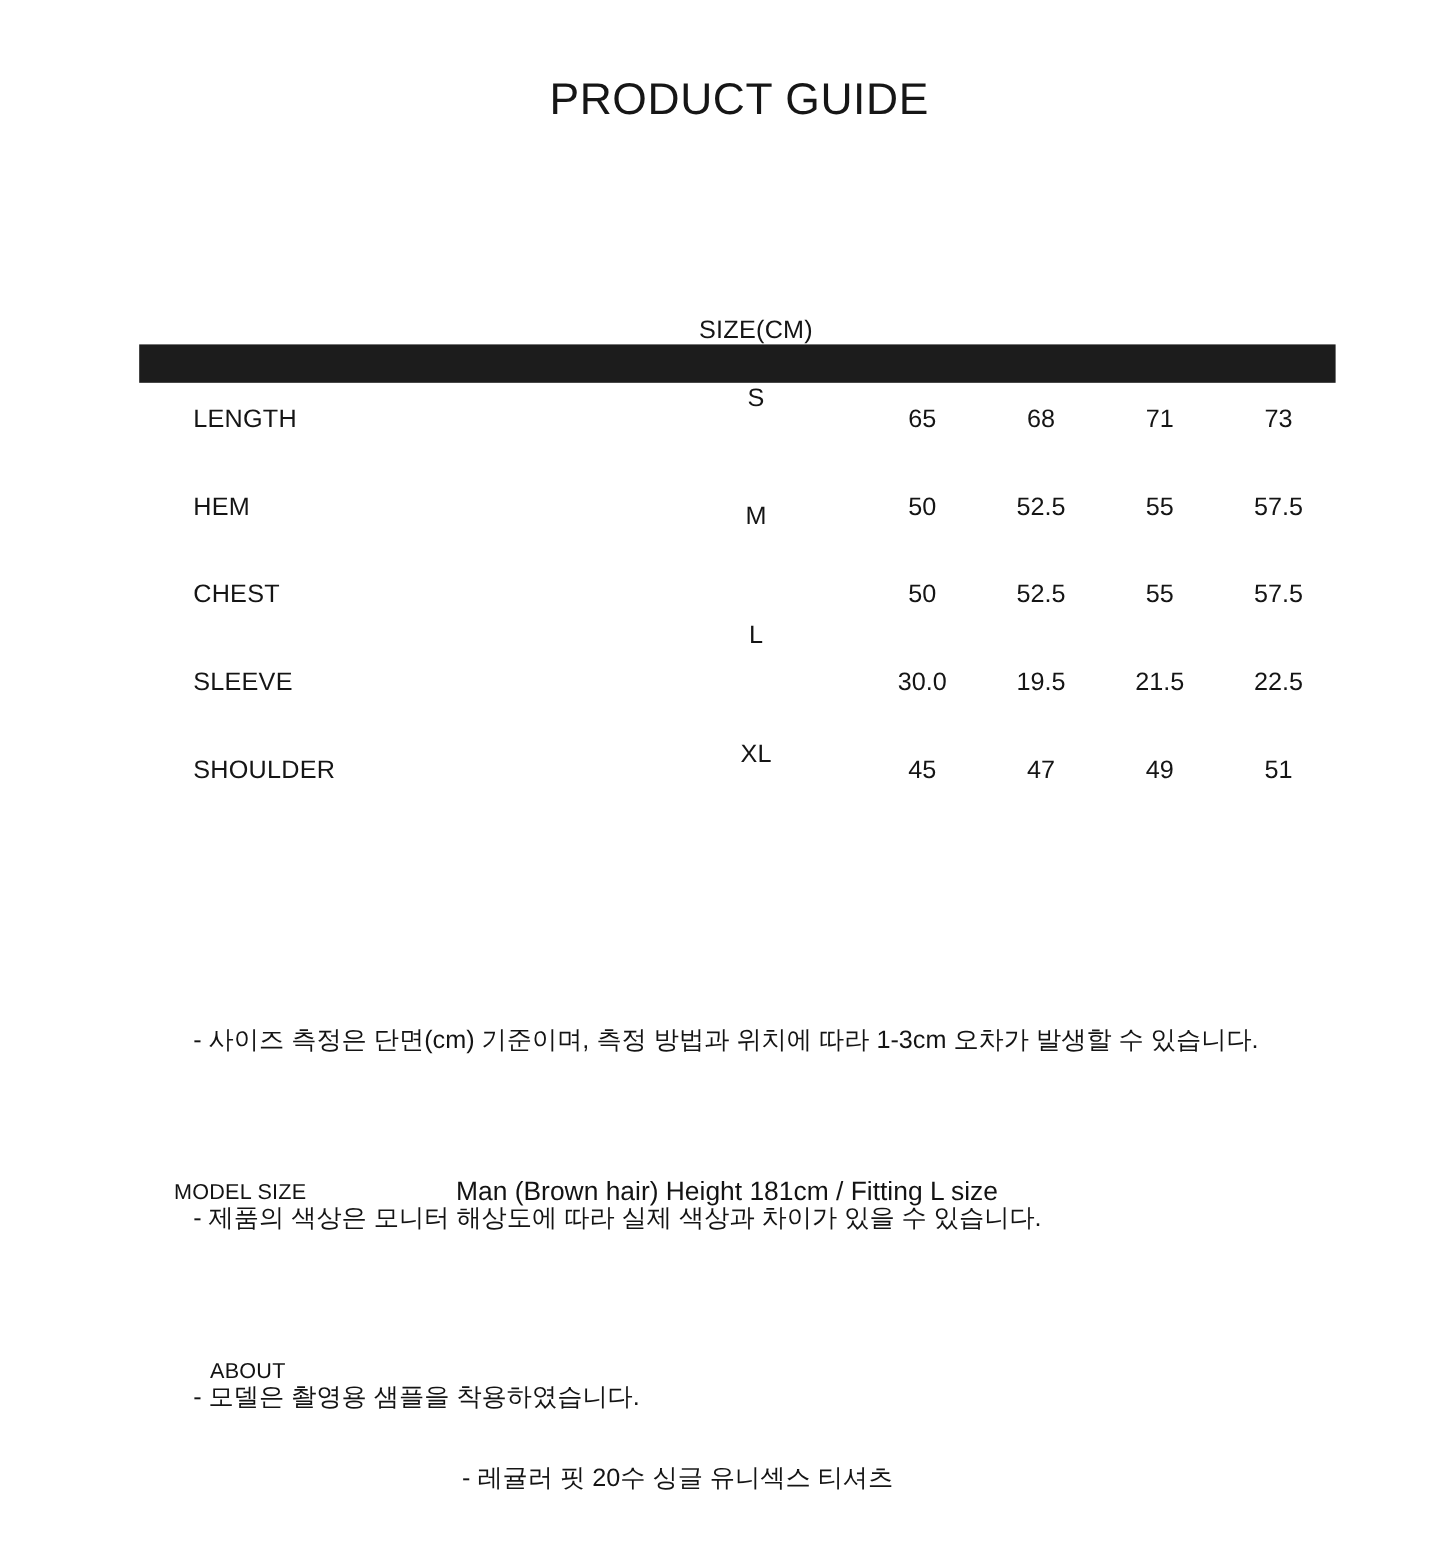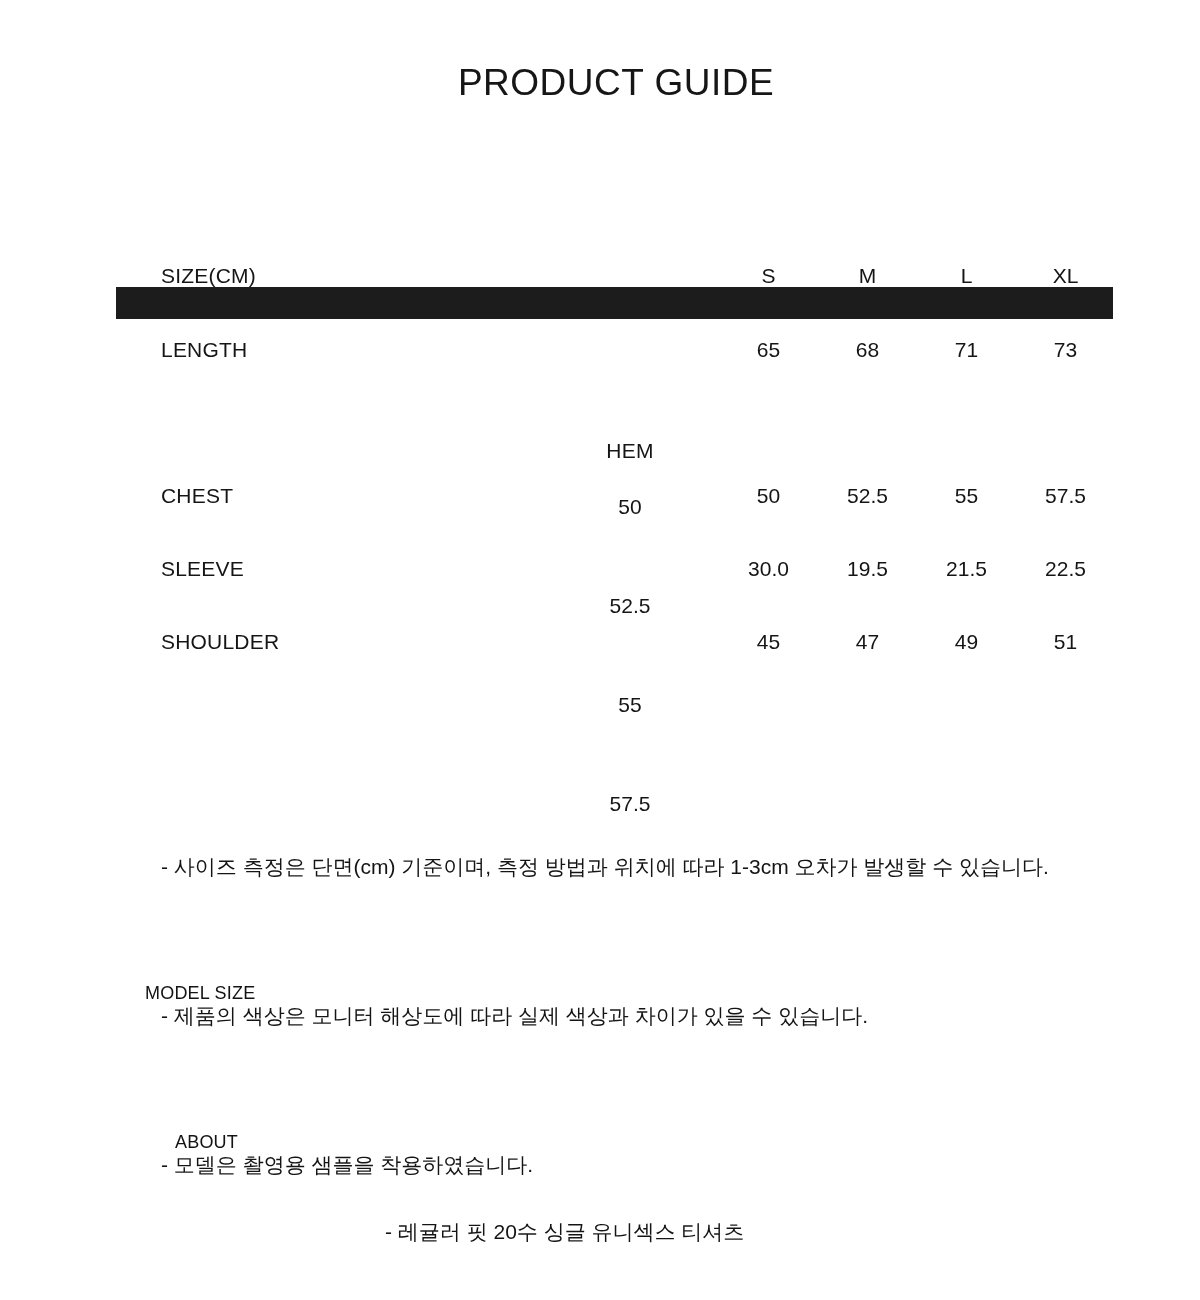--- a/index.html
+++ b/index.html
@@ -33,31 +33,31 @@
     width: 1002px;
     display: flex;
     align-items: center;
     height: 26px;
     font-size: 21px;
     color: #151515;
   }
   .trow .rlabel { flex: 1 1 auto; text-align: left; letter-spacing: 0.2px; }
   .trow .cell  { flex: 0 0 99px; text-align: center; }
 
-  .header-row { top: 244px; }
+  .header-row { top: 216px; flex-direction: column; }
   .rule {
     position: absolute;
     left: 100px;
     top: 271px;
     width: 997px;
     height: 2px;
     background: #1c1c1c;
   }
   .row-0 { top: 318px; }
-  .row-1 { top: 391px; flex-direction: column; }
+  .row-1 { top: 391px; }
   .row-2 { top: 464px; }
   .row-3 { top: 537px; }
   .row-4 { top: 610px; }
 
   .notes {
     position: absolute;
     left: 113px;
     top: 721px;
     width: 1000px;
     font-size: 21px;
@@ -163,20 +163,21 @@
     <span class="cell">51</span>
   </div>
 
   <div class="notes">
     <p>- 사이즈 측정은 단면(cm) 기준이며, 측정 방법과 위치에 따라 1-3cm 오차가 발생할 수 있습니다.</p>
     <p>- 제품의 색상은 모니터 해상도에 따라 실제 색상과 차이가 있을 수 있습니다.</p>
     <p>- 모델은 촬영용 샘플을 착용하였습니다.</p>
   </div>
 
   <div class="model-label">MODEL SIZE</div>
+  <div class="model-value">Man (Brown hair) Height 181cm / Fitting L size</div>
 
   <div class="about-label">ABOUT</div>
   <div class="about-ko">
     <p>- 레귤러 핏 20수 싱글 유니섹스 티셔츠</p>
     <p>- 전면 마리떼 레귤러 로고 나염</p>
   </div>
   <div class="about-en">
     <p>- Regular fit  20's single for Unisex</p>
     
   </div>

